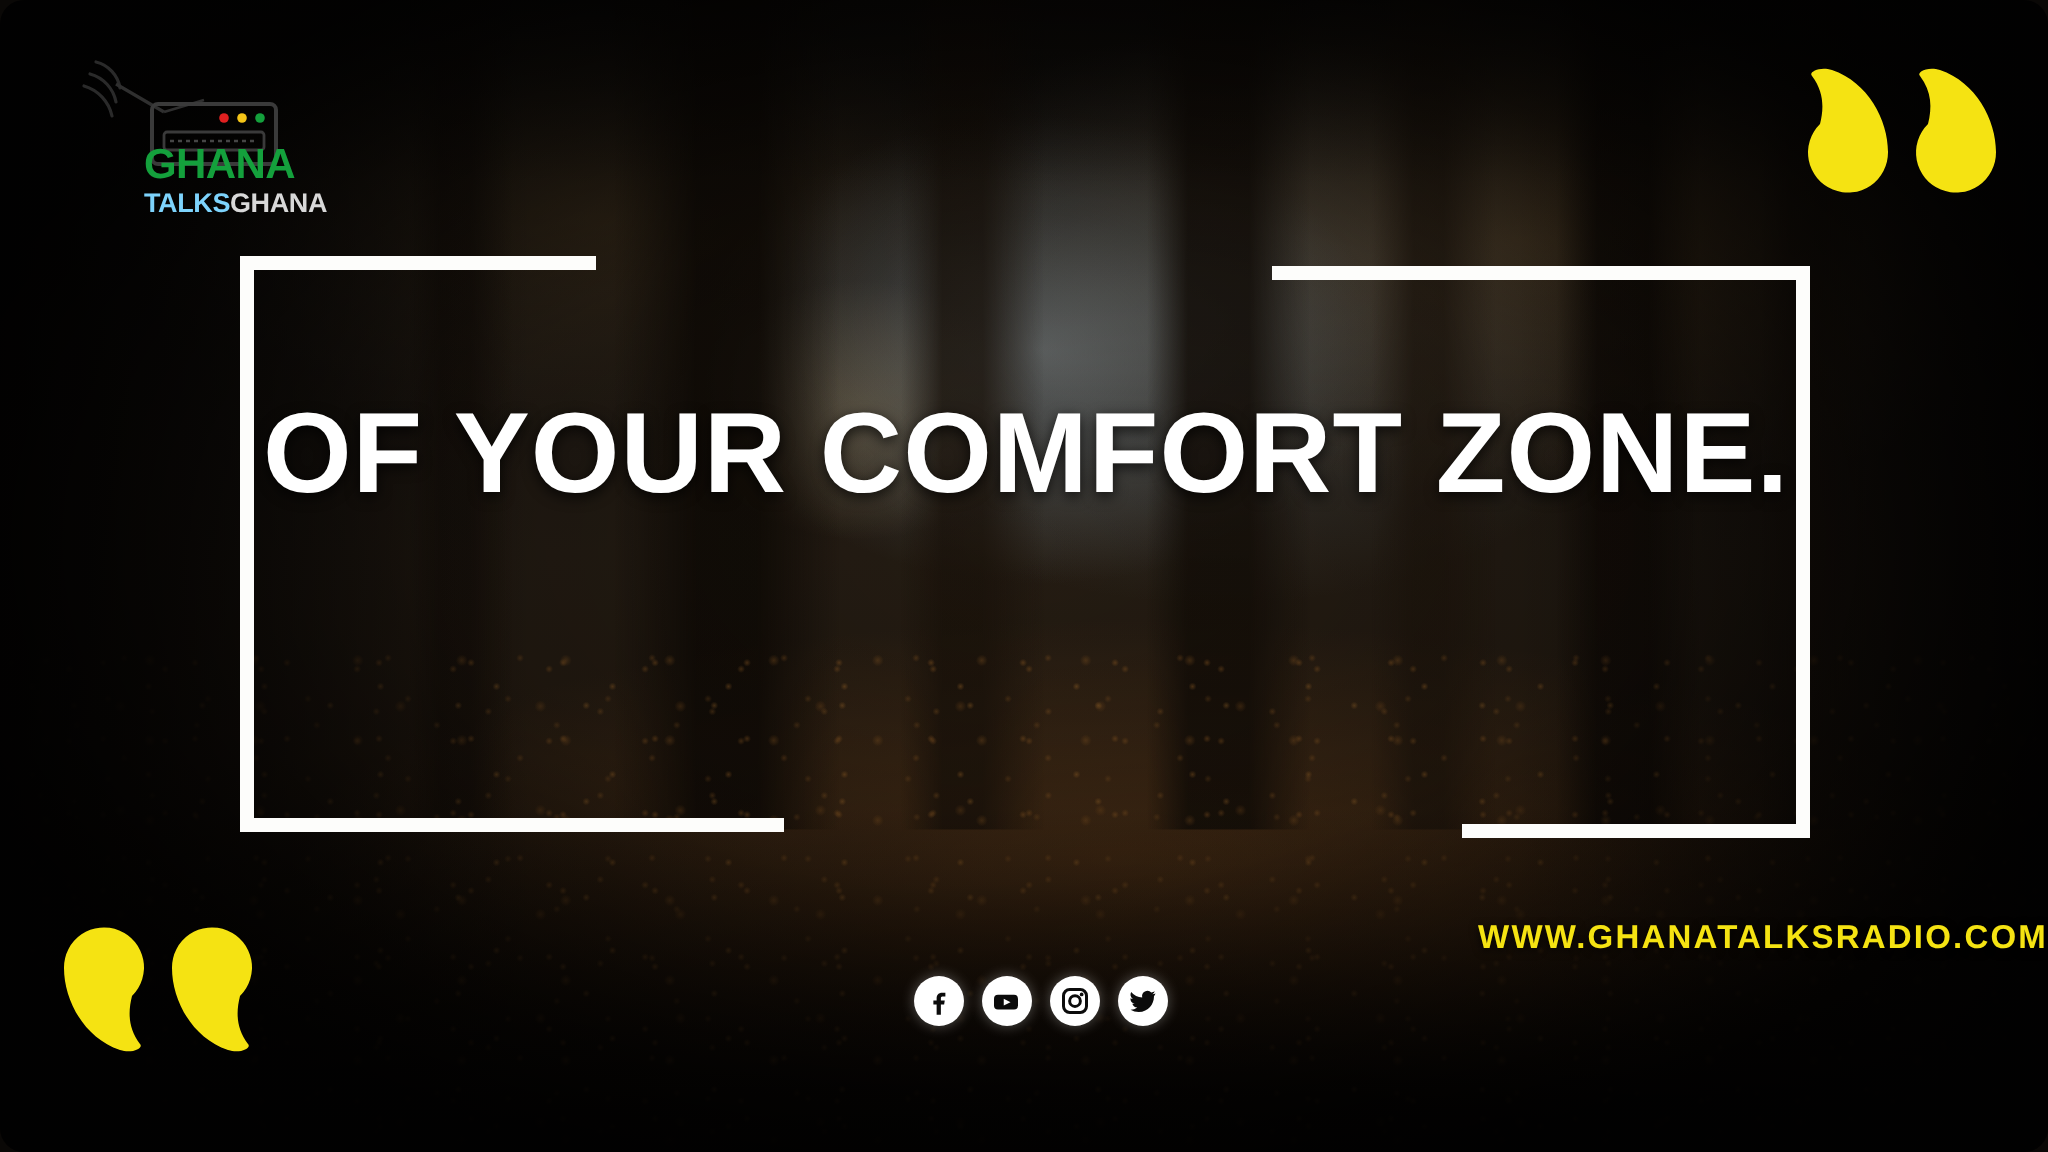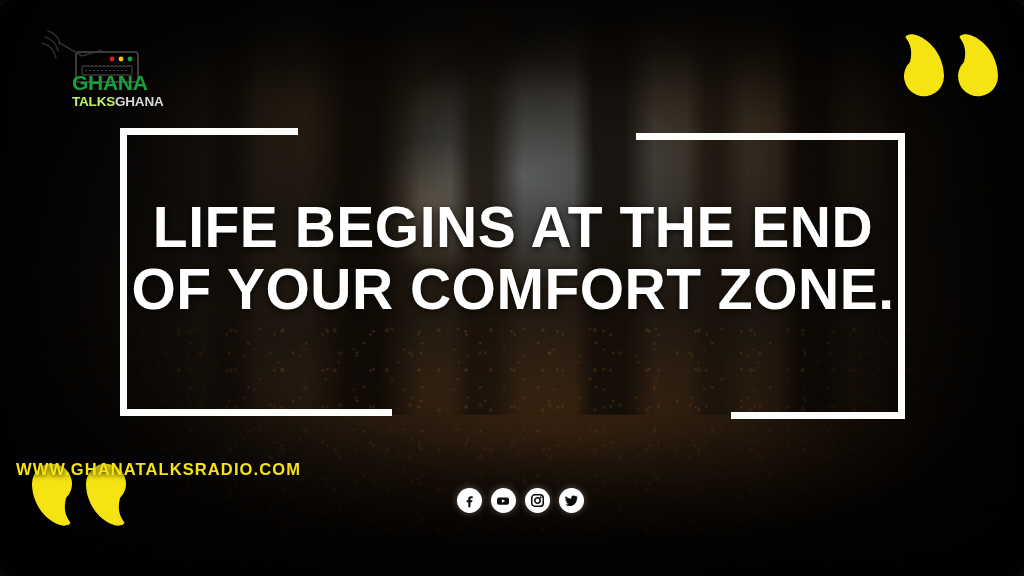--- a/index.html
+++ b/index.html
@@ -106,21 +106,21 @@
     font-weight:bold;
     font-size:57px;
     line-height:62px;
     letter-spacing:0.5px;
     color:#ffffff;
     white-space:nowrap;
     text-shadow:0 2px 7px rgba(0,0,0,0.75);
   }
 
   
-  .footer { position:absolute; left:16px; right:0; top:460px; z-index:13; text-align:left; }
+  .footer { position:absolute; left:16px; right:0; top:460px; z-index:13; text-align:right; }
   .footer-url {
     font-family:"Liberation Sans", sans-serif;
     font-weight:bold;
     font-size:16.5px;
     letter-spacing:1.1px;
     color:#f5e312;
     text-shadow:0 1px 5px rgba(0,0,0,0.85);
     display:block;
   }
   .social-row {
@@ -174,21 +174,21 @@
 
       <rect x="44" y="38" width="50" height="9" rx="1.5" fill="none" stroke="#3a3a3a" stroke-width="1.4"></rect>
       <line x1="47" y1="42.5" x2="91" y2="42.5" stroke="#454545" stroke-width="1.2" stroke-dasharray="2 2"></line>
     </svg>
     
     <div style="position:absolute; left:34px; top:44px; line-height:1;">
       <div style="font-family:'Liberation Sans',sans-serif; font-weight:bold; font-size:21px; letter-spacing:-0.3px;">
         <span style="color:#14a03c;">GHANA</span>
       </div>
       <div style="font-family:'Liberation Sans',sans-serif; font-weight:bold; font-size:13.5px; letter-spacing:-0.2px; margin-top:2px;">
-        <span style="color:#bef264;">TALKS</span><span style="color:#d8d8d8;">GHANA</span>
+        <span style="color:#7dd3fc;">TALKS</span><span style="color:#d8d8d8;">GHANA</span>
       </div>
     </div>
   </div>
 
   <div class="quote-mark quote-tr">
     <svg width="104" height="82" viewBox="0 0 104 82">
       <path d="M6 6 C 4 4 10 1 16 3 C 34 9 44 28 44 44 A 20 20 0 1 1 10 30 C 12 22 12 14 6 6 Z" fill="#f5e312"></path>
       <path d="M60 6 C 58 4 64 1 70 3 C 88 9 98 28 98 44 A 20 20 0 1 1 64 30 C 66 22 66 14 60 6 Z" fill="#f5e312"></path>
     </svg>
   </div>
@@ -201,21 +201,20 @@
   </div>
 
   <div class="frame frame-left"></div>
   <div class="frame frame-right"></div>
   <div class="frame frame-top-l"></div>
   <div class="frame frame-top-r"></div>
   <div class="frame frame-bot-l"></div>
   <div class="frame frame-bot-r"></div>
 
   <div class="quote-block">
-    <span class="quote-line">LIFE BEGINS AT THE END</span>
     <span class="quote-line">OF YOUR COMFORT ZONE.</span>
   </div>
 
   <div class="footer">
     <span class="footer-url">WWW.GHANATALKSRADIO.COM</span>
 
     <div class="social-row">
 
       <div class="social-icon">
         <svg width="15" height="15" viewBox="0 0 24 24">

